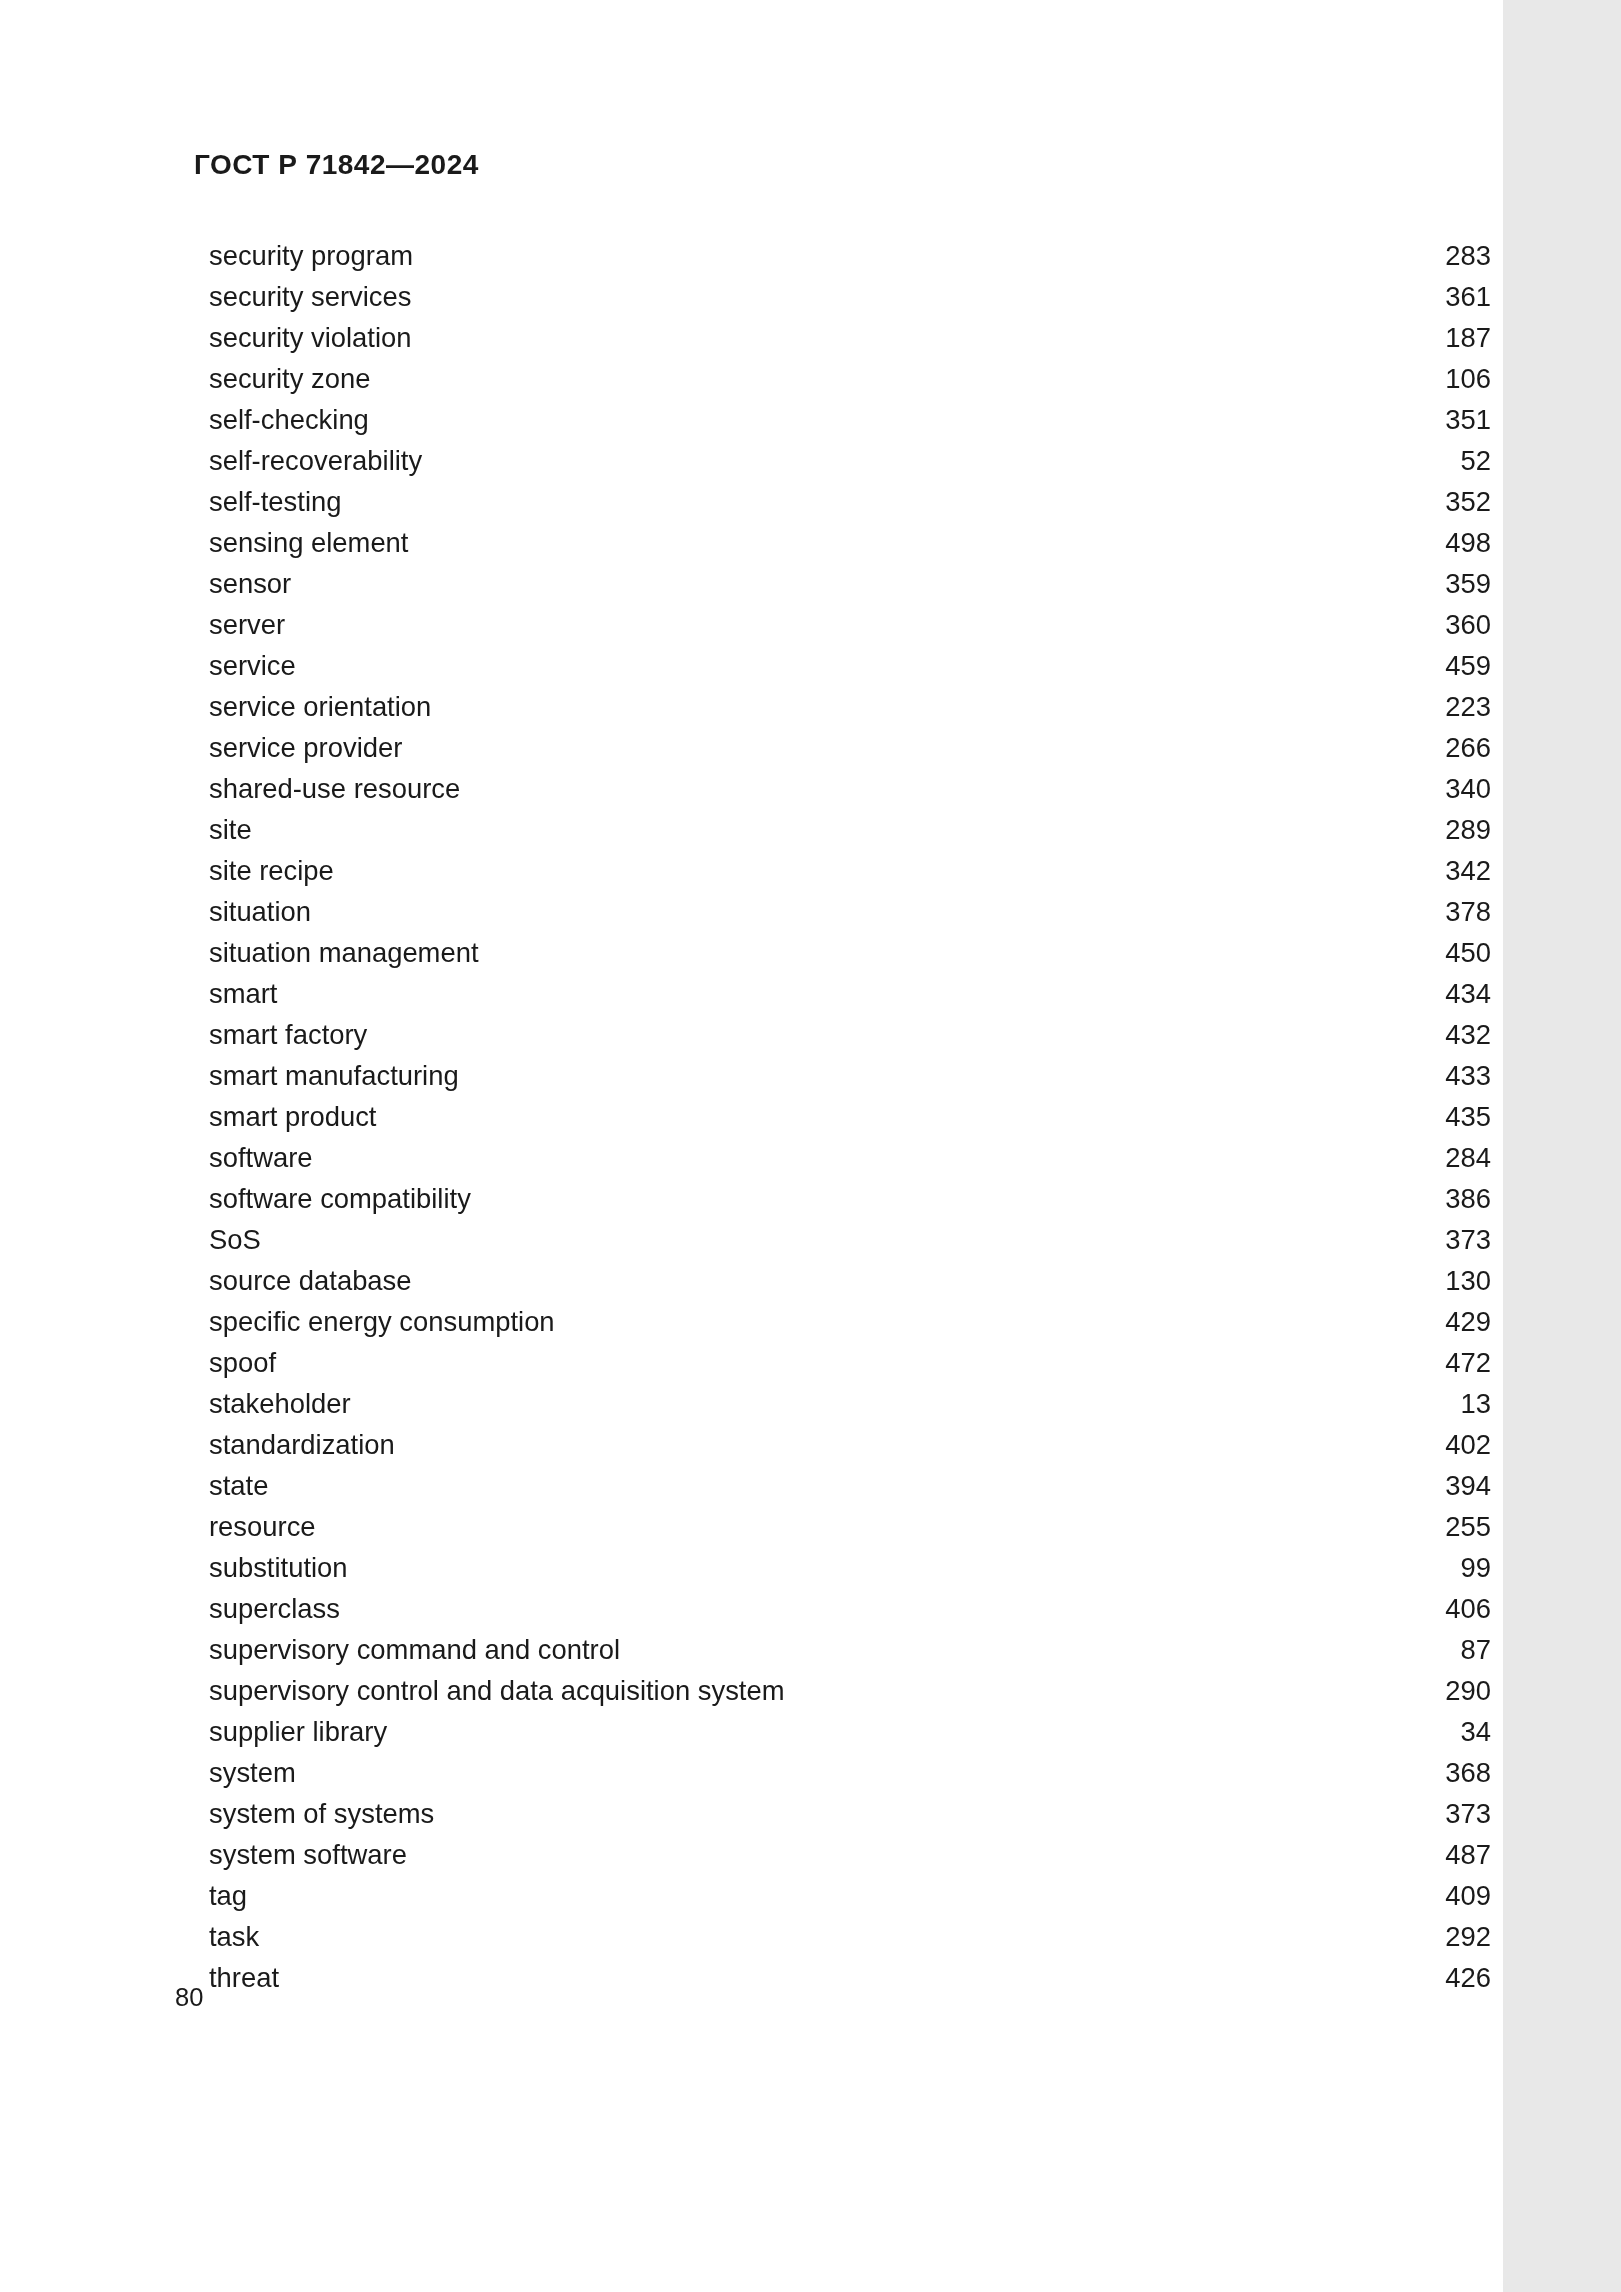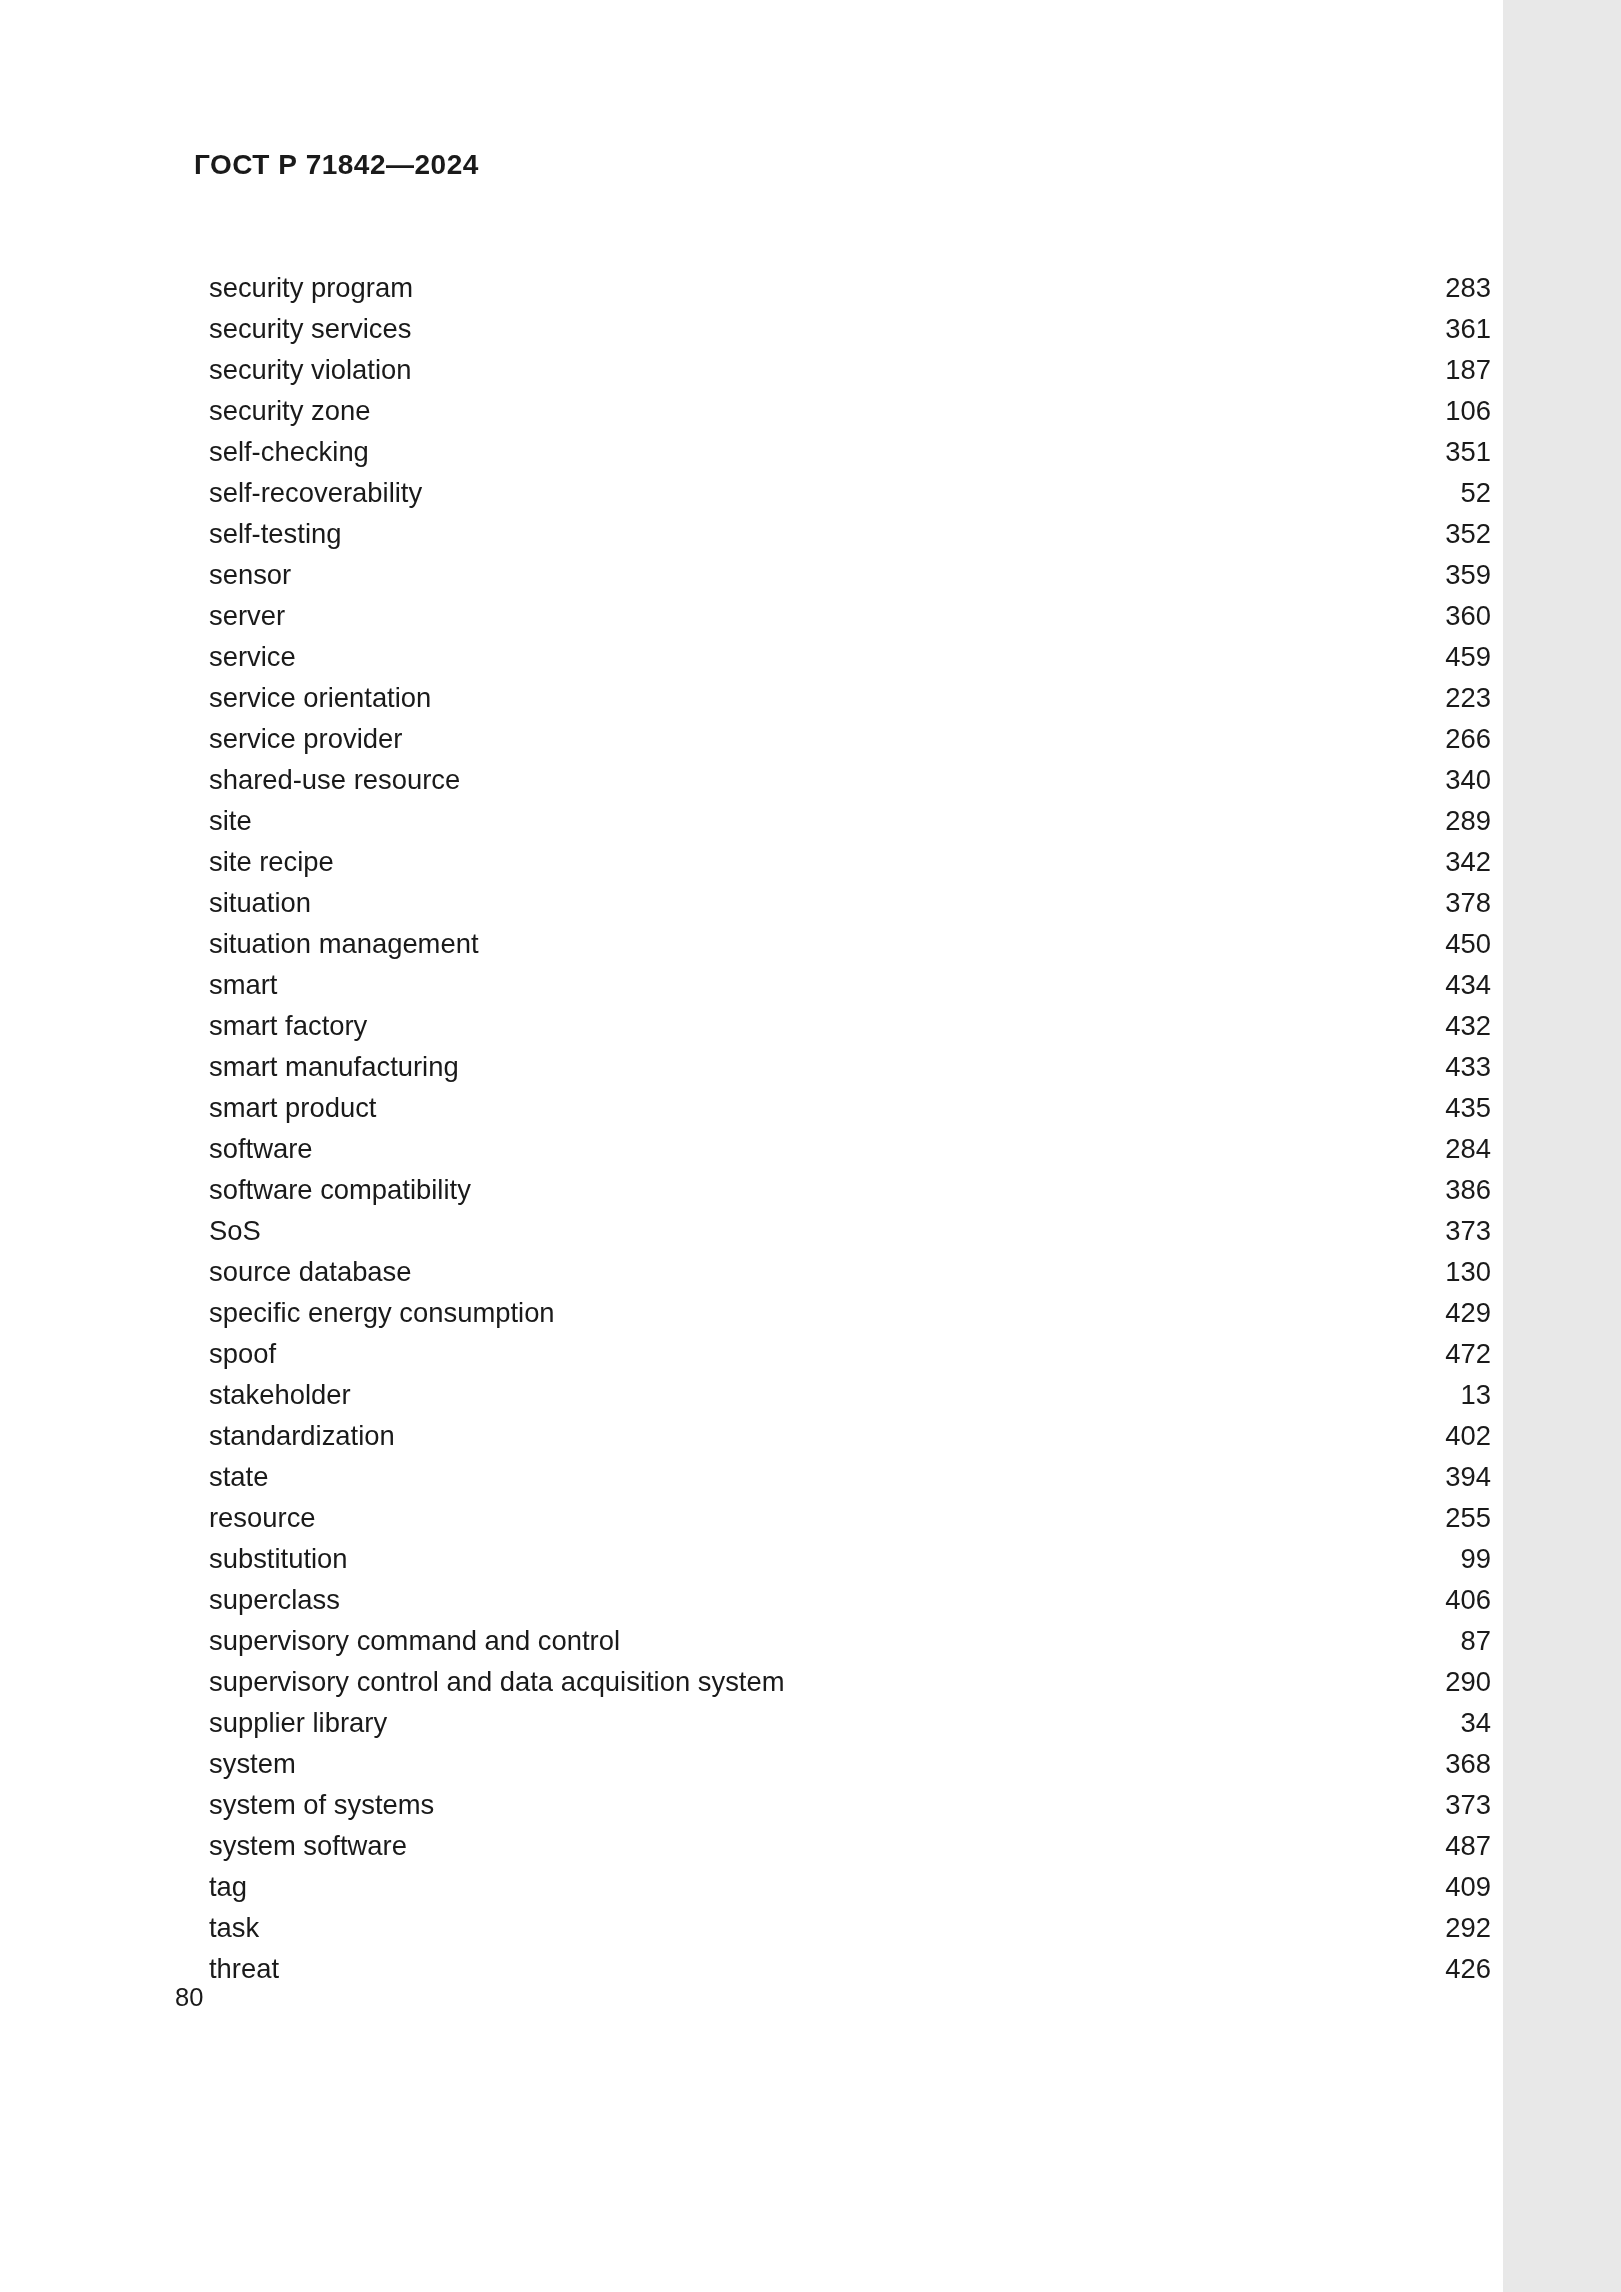--- a/index.html
+++ b/index.html
@@ -35,21 +35,20 @@
     display: flex;
     justify-content: space-between;
     align-items: baseline;
     line-height: 41px;
     height: 41px;
     font-size: 27.4px;
     white-space: nowrap;
   }
   .index-term {
     text-align: right;
-    margin-top: 32px;
   }
   .index-page {
     text-align: right;
   }
   .page-footer {
     position: absolute;
     left: 175px;
     top: 1980px;
     font-size: 25.5px;
     line-height: 35px;
@@ -84,20 +83,24 @@
       </div>
       <div class="index-row">
         <span class="index-term">self-recoverability</span>
         <span class="index-page">52</span>
       </div>
       <div class="index-row">
         <span class="index-term">self-testing</span>
         <span class="index-page">352</span>
       </div>
       <div class="index-row">
+        <span class="index-term">sensing element</span>
+        <span class="index-page">498</span>
+      </div>
+      <div class="index-row">
         <span class="index-term">sensor</span>
         <span class="index-page">359</span>
       </div>
       <div class="index-row">
         <span class="index-term">server</span>
         <span class="index-page">360</span>
       </div>
       <div class="index-row">
         <span class="index-term">service</span>
         <span class="index-page">459</span>

